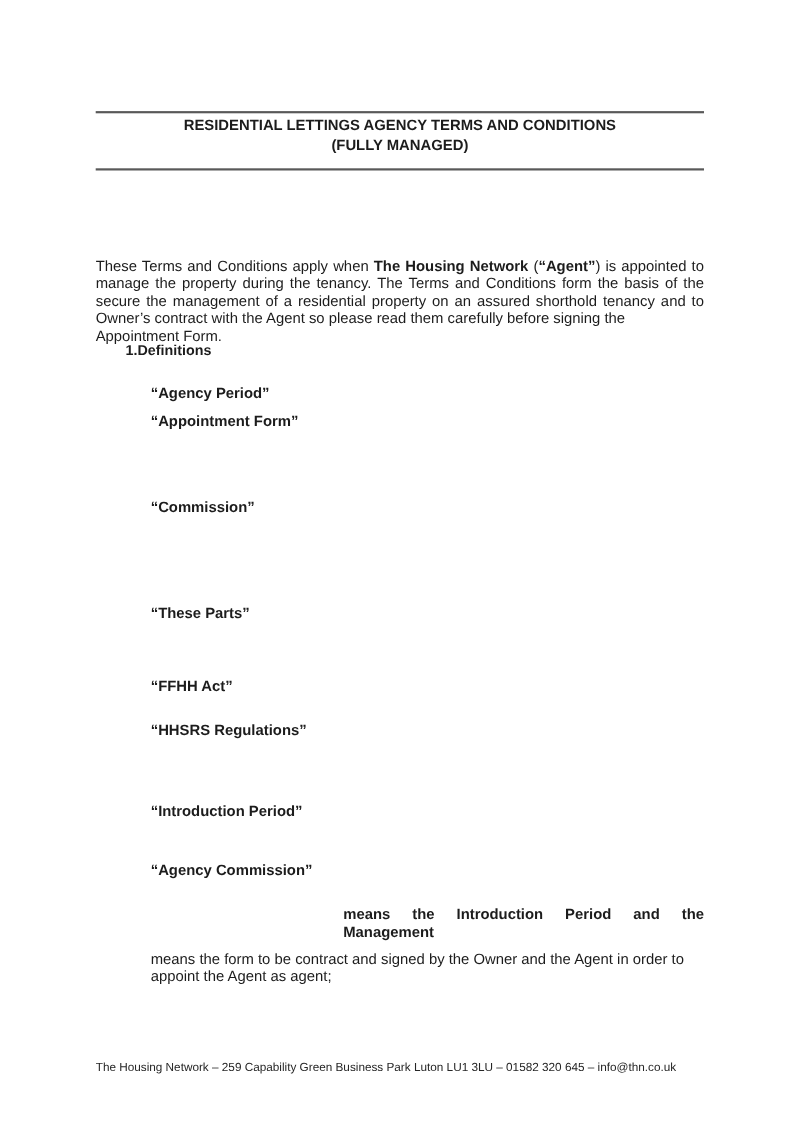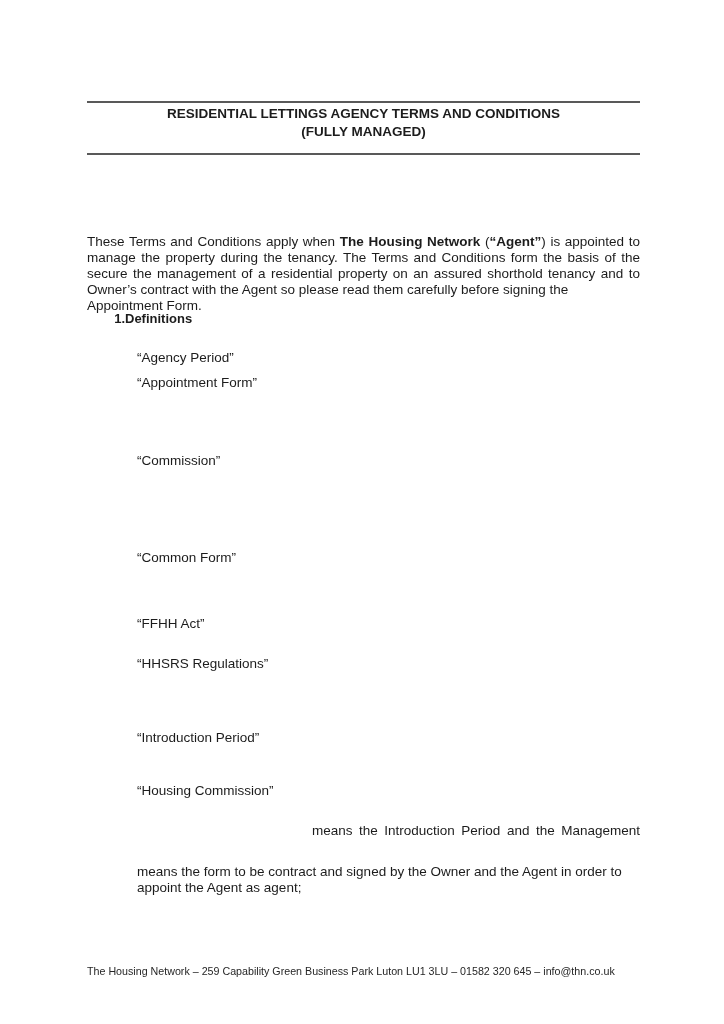--- a/index.html
+++ b/index.html
@@ -56,31 +56,32 @@
     font-weight: 700;
     text-align: right;
   }
   .sec-heading .num {
     display: inline-block;
     width: 38px;
   }
   .term {
     position: absolute;
     left: 137px;
-    font-weight: 400;
+    font-weight: 700;
     font-size: 13.5px;
     white-space: nowrap;
   }
   .def-text-1 {
     position: absolute;
     left: 312px;
     top: 822px;
     width: 328px;
     font-size: 13.5px;
     line-height: 17px;
+    font-weight: bold;
   }
   .def-text-2 {
     position: absolute;
     left: 137px;
     top: 864px;
     width: 508px;
     font-size: 13.5px;
     line-height: 16px;
   }
   .page-footer {
@@ -115,25 +116,25 @@
     <div>Appointment Form.</div>
   </div>
 
   <div class="sec-heading">
     <span class="num">1.</span><span>Definitions</span>
   </div>
 
   <div class="term" style="top:350px">“Agency Period”</div>
   <div class="term" style="top:375px">“Appointment Form”</div>
   <div class="term" style="top:453px">“Commission”</div>
-  <div class="term" style="top:550px">“Common Form”</div>
+  <div class="term" style="top:550px">“These Parts”</div>
   <div class="term" style="top:616px">“FFHH Act”</div>
   <div class="term" style="top:656px">“HHSRS Regulations”</div>
   <div class="term" style="top:730px">“Introduction Period”</div>
-  <div class="term" style="top:783px">“Housing Commission”</div>
+  <div class="term" style="top:783px">“Agency Commission”</div>
 
   <div class="def-text-1">
     <div class="jlast">means the Introduction Period and the Management</div>
   </div>
 
   <div class="def-text-2">
     <div>means the form to be contract and signed by the Owner and the Agent in order to</div>
     <div>appoint the Agent as agent;</div>
   </div>
 

